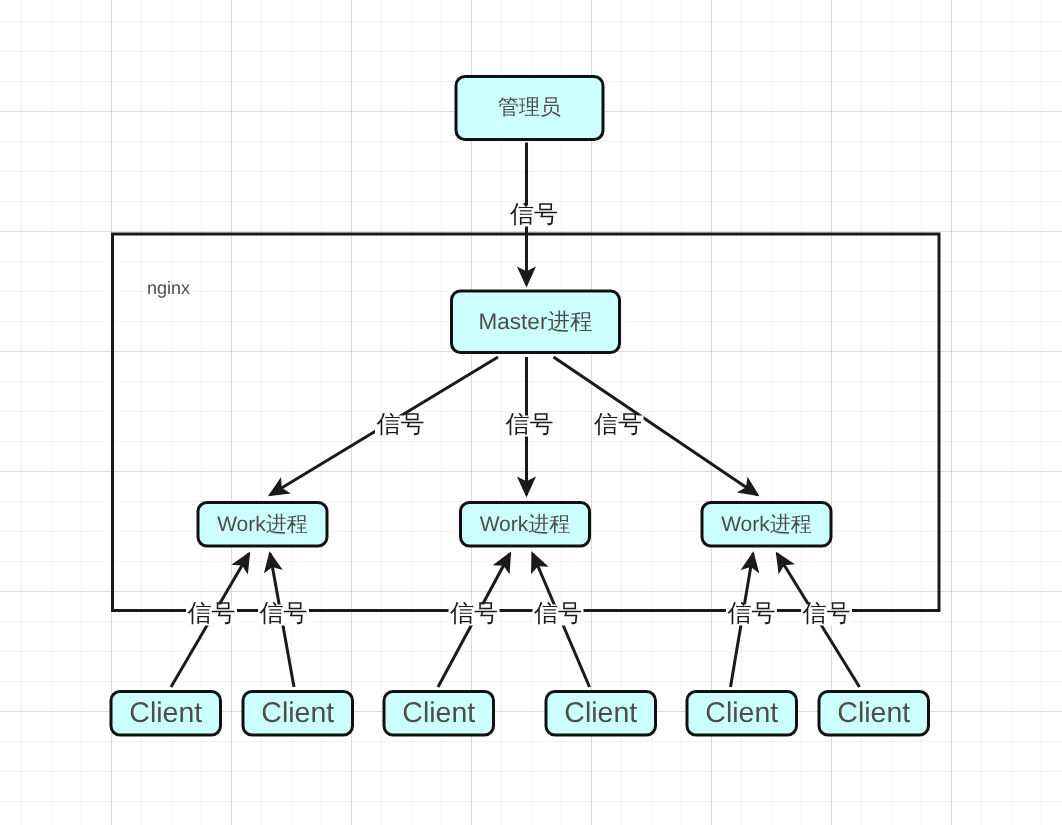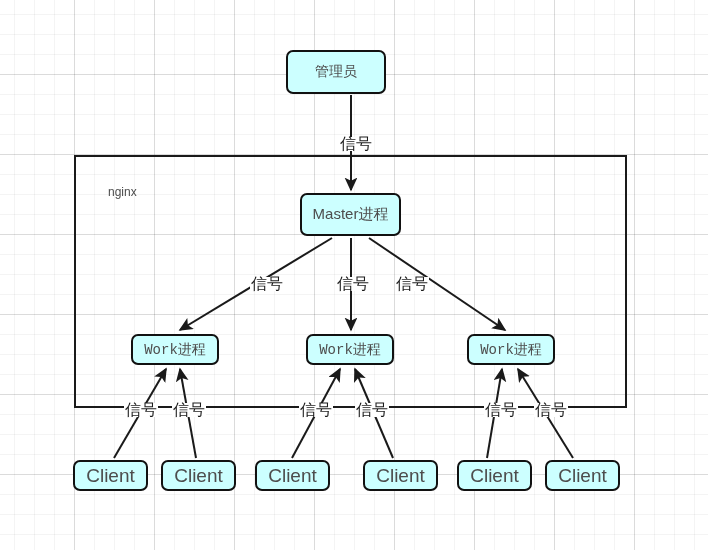--- a/index.html
+++ b/index.html
@@ -24,21 +24,21 @@
     background:#ccffff;
     border:2px solid #111111;
     border-radius:7px;
     display:flex;align-items:center;justify-content:center;
     color:#4d4d4d;
     box-sizing:border-box;
     white-space:nowrap;
   }
   .node.admin{font-size:14px;}
   .node.master{font-size:15px;}
-  .node.worker{font-size:14px;font-family:Liberation Mono, monospace;}
+  .node.worker{font-size:14px;}
   .node.client{font-size:19px;}
   .container-box{
     position:absolute;
     border:2px solid #1a1a1a;
     background:transparent;
     box-sizing:border-box;
   }
   .container-label{
     position:absolute;
     font-size:12px;color:#4d4d4d;
@@ -71,25 +71,25 @@
         <line x1="114" y1="458" x2="166" y2="369" stroke="#1a1a1a" stroke-width="2" marker-end="url(#arrow)"></line>
         <line x1="196" y1="458" x2="180" y2="369" stroke="#1a1a1a" stroke-width="2" marker-end="url(#arrow)"></line>
         <line x1="292" y1="458" x2="340" y2="369" stroke="#1a1a1a" stroke-width="2" marker-end="url(#arrow)"></line>
         <line x1="393" y1="458" x2="355" y2="369" stroke="#1a1a1a" stroke-width="2" marker-end="url(#arrow)"></line>
         <line x1="487" y1="458" x2="502" y2="369" stroke="#1a1a1a" stroke-width="2" marker-end="url(#arrow)"></line>
         <line x1="573" y1="458" x2="518" y2="369" stroke="#1a1a1a" stroke-width="2" marker-end="url(#arrow)"></line>
       </g>
   </svg>
 
   <div class="container-box" id="nginx-box" style="left: 74px; top: 155px; width: 553px; height: 253px;"></div>
-  <div class="container-label" id="nginx-label" style="left: 108px; top: 185px; text-align: center;">nginx</div>
+  <div class="container-label" id="nginx-label" style="left: 98px; top: 185px; text-align: center;">nginx</div>
 
   <div id="nodes-layer">
-      <div class="node admin" style="left: 286px; top: 50px; width: 100px; height: 44px;">管理员</div>
-      <div class="node master" style="left: 300px; top: 193px; width: 101px; height: 43px;">Master进程</div>
+      <div class="node admin" style="left: 303px; top: 50px; width: 100px; height: 44px;">管理员</div>
+      <div class="node master" style="left: 300px; top: 193px; width: 114px; height: 43px;">Master进程</div>
       <div class="node worker" style="left: 131px; top: 334px; width: 88px; height: 31px;">Work进程</div>
       <div class="node worker" style="left: 306px; top: 334px; width: 88px; height: 31px;">Work进程</div>
       <div class="node worker" style="left: 467px; top: 334px; width: 88px; height: 31px;">Work进程</div>
       <div class="node client" style="left: 73px; top: 460px; width: 75px; height: 31px;">Client</div>
       <div class="node client" style="left: 161px; top: 460px; width: 75px; height: 31px;">Client</div>
       <div class="node client" style="left: 255px; top: 460px; width: 75px; height: 31px;">Client</div>
       <div class="node client" style="left: 363px; top: 460px; width: 75px; height: 31px;">Client</div>
       <div class="node client" style="left: 457px; top: 460px; width: 75px; height: 31px;">Client</div>
       <div class="node client" style="left: 545px; top: 460px; width: 75px; height: 31px;">Client</div>
     </div>

